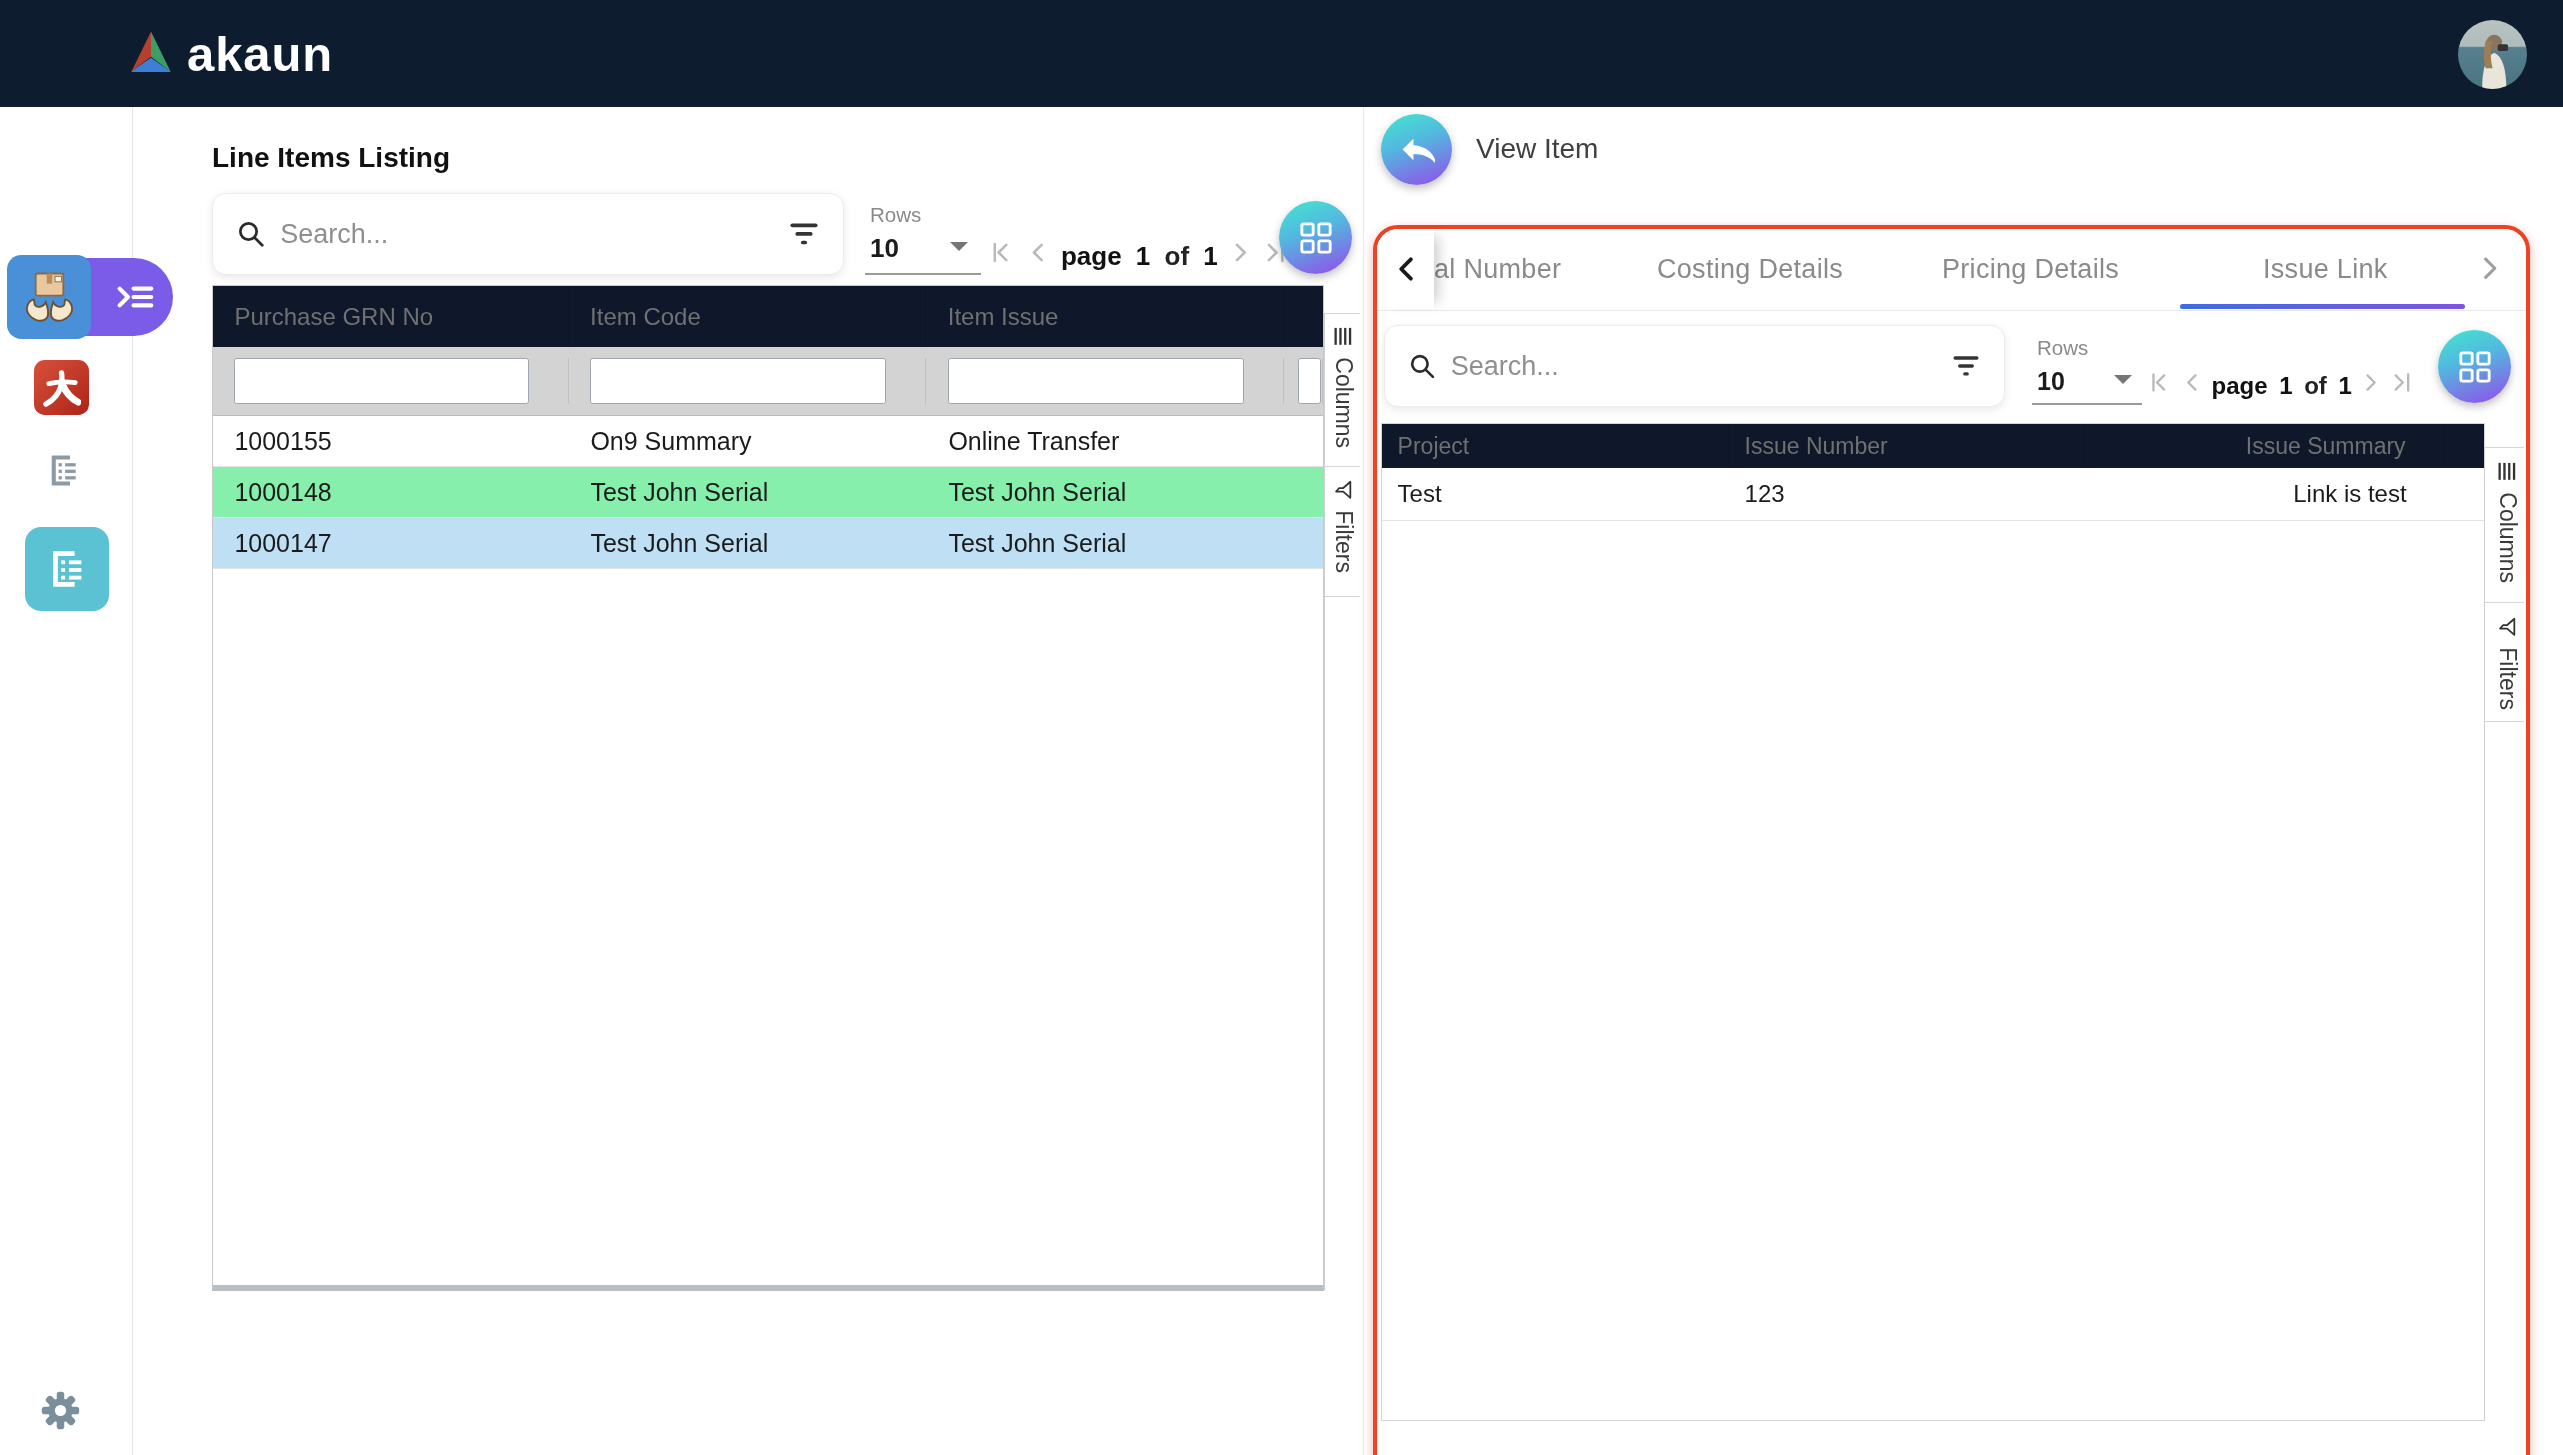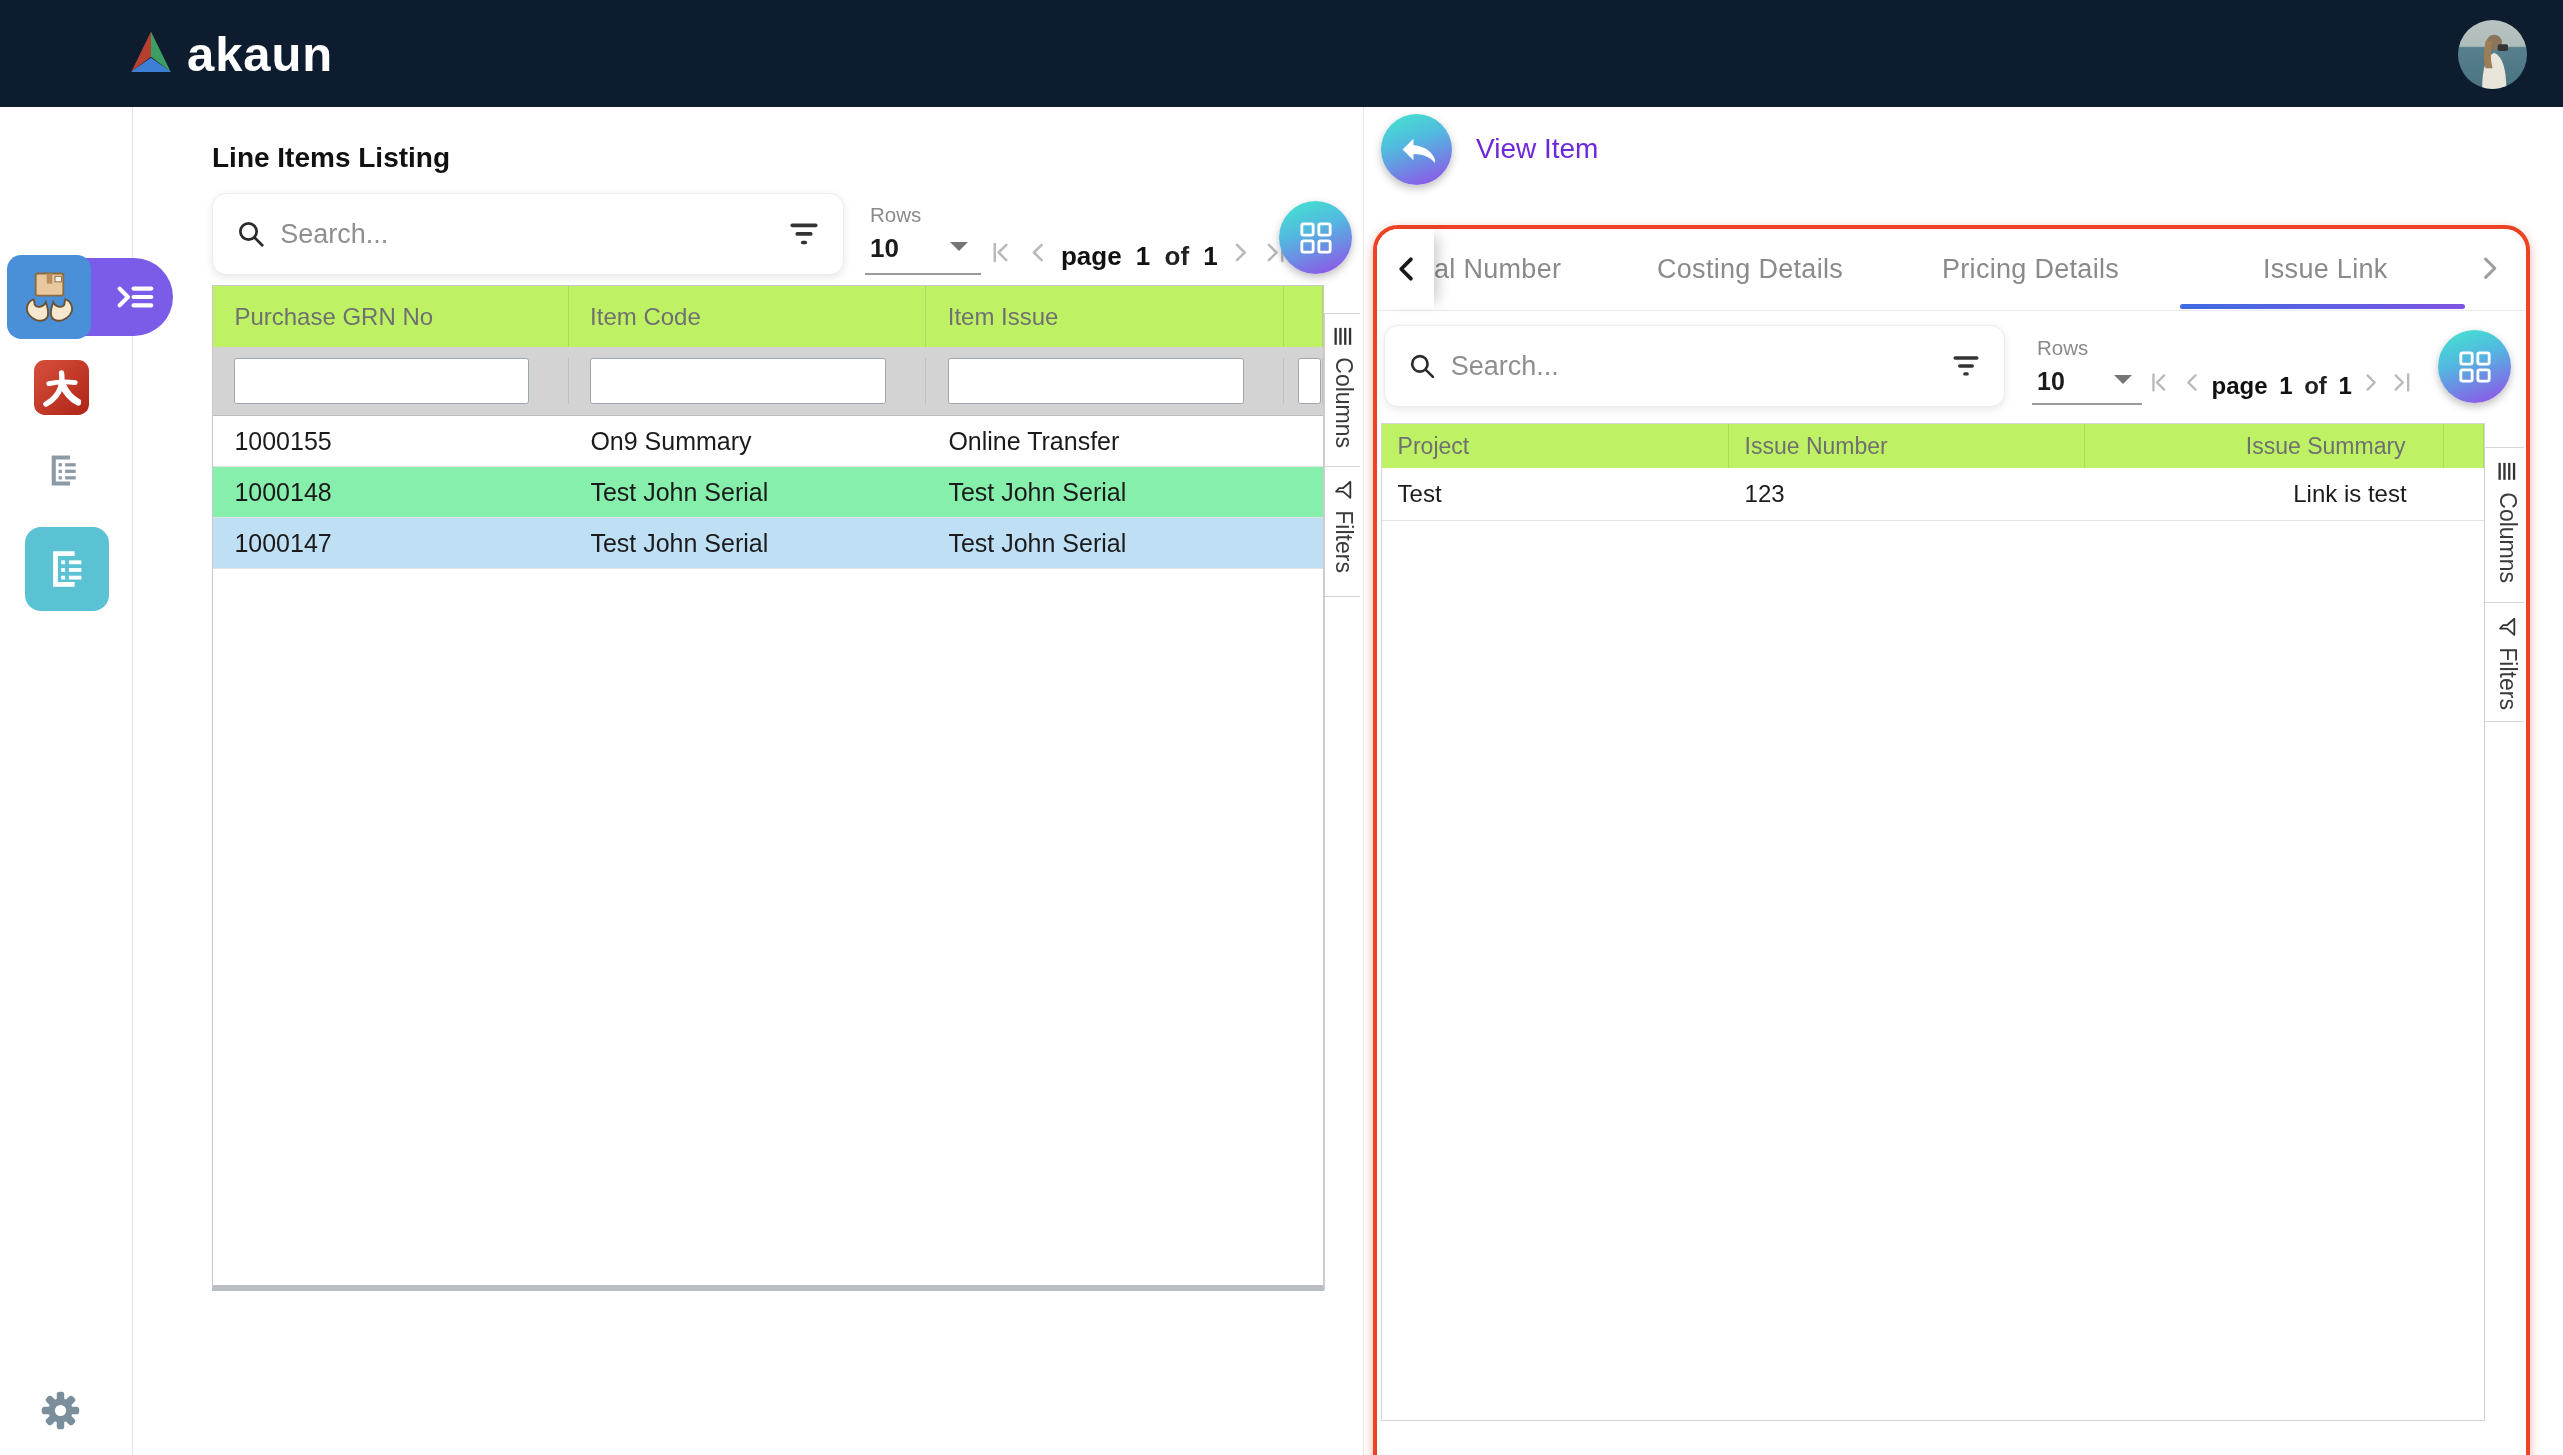--- a/index.html
+++ b/index.html
@@ -39,41 +39,41 @@
   .pager .pgic { display:block; }
   .pg { stroke:#b9b9b9; stroke-width:2.6; fill:none; stroke-linecap:round; stroke-linejoin:round; }
   .pw { font-weight:700; }
   .pof { font-weight:600; color:#222; }
   .fab { border-radius:50%; background:linear-gradient(160deg,#45e1cf 5%,#52b9e0 40%,#8f53e8 95%);
          box-shadow:0 3.6px 9px rgba(0,0,0,.25); display:flex; align-items:center; justify-content:center; }
 
   
   .tbl { background:#fff; border:0.9px solid #c9c9c9; }
   .trow { display:flex; }
-  .th { background:#bef264; color:#707070; font-size:24px;justify-content:center; }
+  .th { background:#0f172a; color:#707070; font-size:24px;justify-content:center; }
   .th .cell { border-right:0.9px solid rgba(0,0,0,.09); }
   .cell { padding-left:21.4px; display:flex; align-items:center; overflow:hidden; white-space:nowrap; }
   .cell.right { justify-content:flex-end; padding-right:37px; padding-left:0; }
   .filter-row { background:#d3d3d3; border-bottom:1.8px solid #bcbcbc; }
   .filter-row .cell { border-right:0.9px solid rgba(0,0,0,.09); }
   .filter-row input { height:46px; width:calc(100% - 39px); border:0.9px solid #9fa6ad; border-radius:2.7px; background:#fff;
                       font-size:23px; padding:0 9px; outline:none; font-family:"Liberation Sans",sans-serif; }
   .drow { font-size:25px; color:#1b1b1b; border-bottom:0.9px solid #e3e3e3; background:#fff; }
   .drow.alt { background:#86efac; }
   .drow.sel { background:#bfdff5; }
 
   
   .vstrip { background:#fff; border-left:0.9px solid #cfcfcf; border-top:0.9px solid #d6d6d6; }
   .vsec { position:relative; border-bottom:0.9px solid #d6d6d6; }
   .vtab { position:absolute; transform:rotate(90deg); transform-origin:left top; display:flex; align-items:center; gap:10.7px;
           font-size:23px; color:#3a3a3a; white-space:nowrap; }
 
   
   .panel-divider { left:1363px; top:107px; width:0.9px; height:1349px; background:#e9e9e9; }
-  .view-title { font-size:28px; color:#6d28d9; font-weight:500; }
+  .view-title { font-size:28px; color:#404040; font-weight:500; }
   .red-card { left:1373px; top:225px; width:1157px; height:1420px; border:4.4px solid #ee4224; border-radius:25px;
               background:#fff; box-shadow:0 4.4px 10.7px rgba(205,60,30,.38); }
   .tabbar { left:0; top:0; width:1148px; height:82px; border-bottom:1.8px solid #e9e9e9; background:#fff;
             border-radius:21.4px 21.4px 0 0; }
   .tab-scroll-left { left:0; top:0; width:57px; height:80px; background:#fff; border-radius:21.4px 0 0 0;
                      box-shadow:10.7px 0 14.2px -7.1px rgba(0,0,0,.22); display:flex; align-items:center; justify-content:center; z-index:2; }
   .tab { top:0; height:80px; line-height:80px; font-size:27px; color:#8a8a8a; letter-spacing:0.3px; }
   .tab-underline { left:803px; top:75px; width:285px; height:5.3px; background:linear-gradient(90deg,#3e6ce2,#7e54e2); border-radius:2.7px; }
 </style>
 </head>

